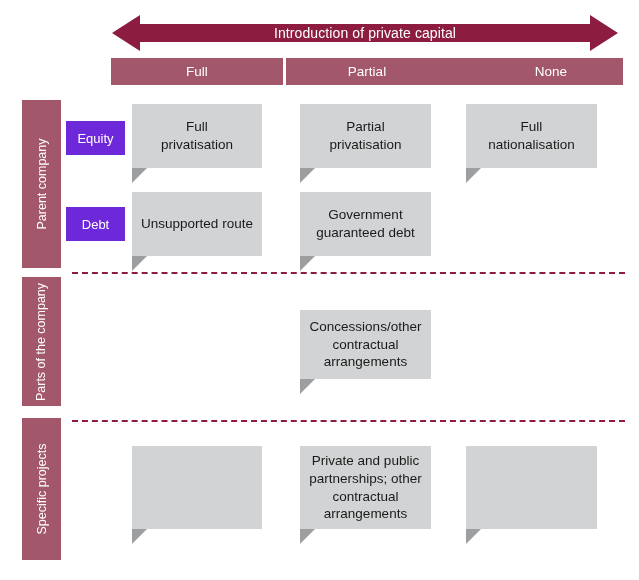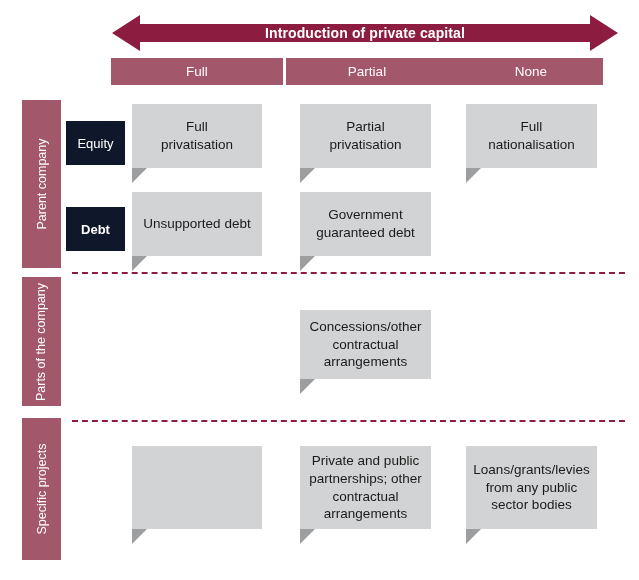--- a/index.html
+++ b/index.html
@@ -38,42 +38,42 @@
     position: absolute;
     left: 0;
     top: 0;
     width: 506px;
     height: 38px;
     display: flex;
     align-items: center;
     justify-content: center;
     color: #ffffff;
     font-size: 14px;
-    font-weight: bold;
+    font-weight: normal;
     letter-spacing: 0.1px;
     text-align: center;
     pointer-events: none;
   }
 
   
   .col-header {
     position: absolute;
     top: 58px;
     height: 27px;
     background: #A2576B;
     color: #ffffff;
     font-size: 13.5px;
     display: flex;
     align-items: center;
     justify-content: center;
     text-align: center;
   }
   .col-header.c0 { left: 111px; width: 172px; }
   .col-header.c1 { left: 286px; width: 162px; }
-  .col-header.c2 { left: 428px; width: 144px; padding-left: 31px; }
+  .col-header.c2 { left: 448px; width: 144px; padding-left: 31px; }
 
   
   .band-label {
     position: absolute;
     left: 22px;
     width: 39px;
     background: #A2576B;
     color: #ffffff;
     font-size: 12.5px;
     display: flex;
@@ -88,31 +88,31 @@
   }
   .band-label.b0 { top: 100px;  height: 168px; }
   .band-label.b1 { top: 277px;  height: 129px; }
   .band-label.b2 { top: 418px;  height: 142px; }
 
   
   .sub-label {
     position: absolute;
     left: 66px;
     width: 59px;
-    height: 44px;
-    background: #0f172a;
+    height: 34px;
+    background: #6d28d9;
     color: #ffffff;
     font-size: 13px;
     display: flex;
     align-items: center;
     justify-content: center;
     text-align: center;
   }
   .sub-label.s0 { top: 121px; }
-  .sub-label.s1 { top: 207px; font-weight: bold; }
+  .sub-label.s1 { top: 207px; }
 
   
   .cell {
     position: absolute;
     background: #D2D3D4;
     color: #1a1a1a;
     font-size: 13.5px;
     line-height: 1.32;
     display: flex;
     align-items: center;
@@ -191,21 +191,21 @@
   <div class="cell row-0 col-1">
     <span class="cell-text">Partial<br>privatisation</span>
     <i class="tail"></i>
   </div>
   <div class="cell row-0 col-2">
     <span class="cell-text">Full<br>nationalisation</span>
     <i class="tail"></i>
   </div>
 
   <div class="cell row-1 col-0">
-    <span class="cell-text">Unsupported debt</span>
+    <span class="cell-text">Unsupported route</span>
     <i class="tail"></i>
   </div>
   <div class="cell row-1 col-1">
     <span class="cell-text">Government<br>guaranteed debt</span>
     <i class="tail"></i>
   </div>
 
   <div class="divider d0"></div>
 
   <div class="cell row-2 col-1">
@@ -216,17 +216,16 @@
   <div class="divider d1"></div>
 
   <div class="cell row-3 col-0">
     <i class="tail"></i>
   </div>
   <div class="cell row-3 col-1">
     <span class="cell-text">Private and public<br>partnerships; other<br>contractual<br>arrangements</span>
     <i class="tail"></i>
   </div>
   <div class="cell row-3 col-2">
-    <span class="cell-text">Loans/grants/levies<br>from any public<br>sector bodies</span>
     <i class="tail"></i>
   </div>
 
 </div>
 
 </body></html>

